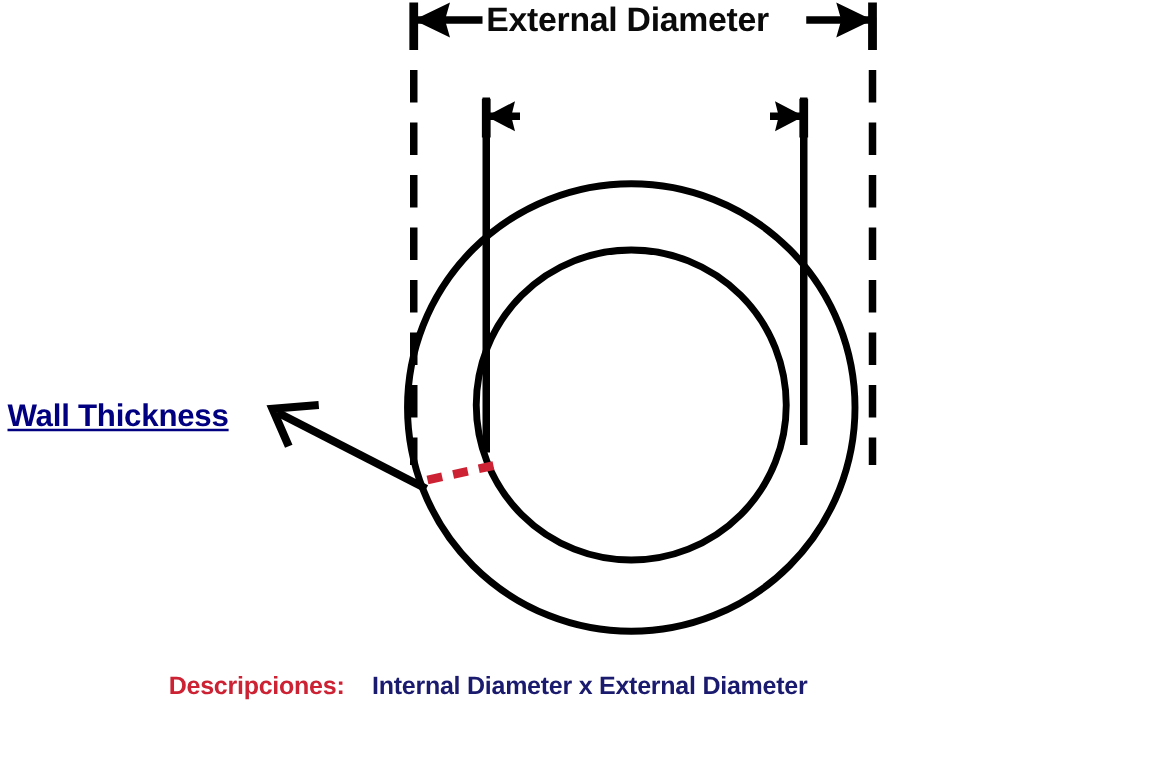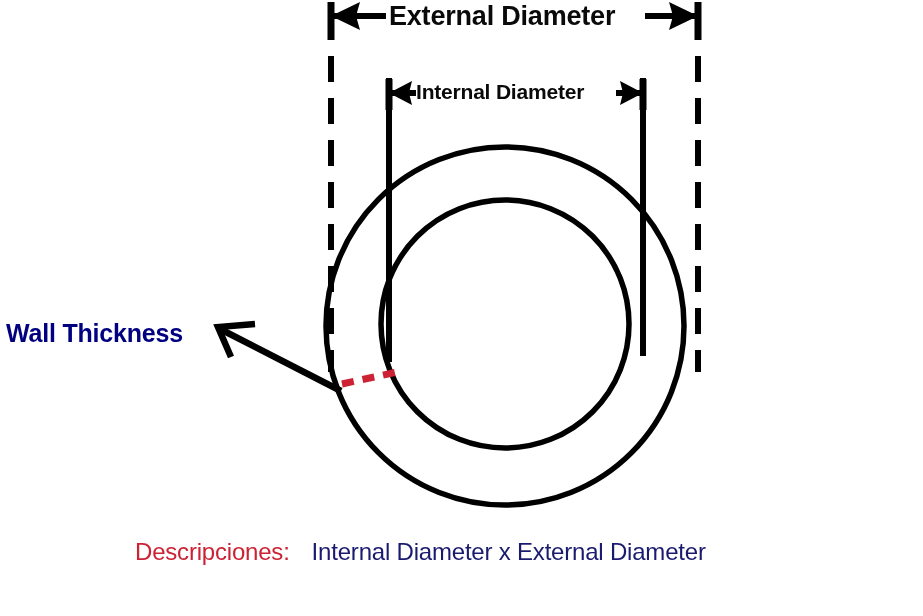--- a/index.html
+++ b/index.html
@@ -42,27 +42,28 @@
     left: 416px;
     top: 80px;
     font-size: 21px;
     color: #0a0a0a;
   }
   #label-wall-thickness {
     left: 6px;
     top: 319px;
     font-size: 25px;
     color: #000080;
+    text-decoration: underline;
   }
   .footer-line {
     position: absolute;
     white-space: nowrap;
     font-family: "Liberation Sans", sans-serif;
-    font-weight: normal;
-    font-size: 24px;
+    font-weight: bold;
+    font-size: 20px;
     letter-spacing: -0.2px;
   }
   #footer-line-1 { left: 135px; top: 538px; }
   #footer-line-2 { left: 135px; top: 578px; }
   .txt-red   { color: #cc2233; }
   .txt-navy  { color: #1a1a6e; }
   .gap-sm    { display: inline-block; width: 22px; }
   .gap-xs    { display: inline-block; width: 9px; }
   .dash-red  { color: #cc2233; }
 </style>
@@ -101,21 +102,20 @@
     <line x1="342" y1="384" x2="397" y2="372" stroke="#cc2233" stroke-width="7" stroke-dasharray="12 9"></line>
 
     <line x1="341" y1="391" x2="222" y2="330" stroke="#000000" stroke-width="6.5"></line>
     <polyline points="255,324 218,327 231,357" fill="none" stroke="#000000" stroke-width="6.5" stroke-linejoin="miter" stroke-linecap="butt"></polyline>
 
     <polygon points="895,449 901,455 895,461 889,455" fill="#111111"></polygon>
   </svg>
 
   <div class="lbl" id="label-external-diameter">External Diameter</div>
 
-  <div class="lbl" id="label-internal-diameter">Internal Diameter</div>
 
   <div class="lbl" id="label-wall-thickness">Wall Thickness</div>
 
   <div class="footer-line" id="footer-line-1">
     <span class="txt-red">Descripciones:</span><span class="gap-sm"></span><span class="txt-navy">Internal Diameter x External Diameter</span>
   </div>
 
 
 </div>
 

